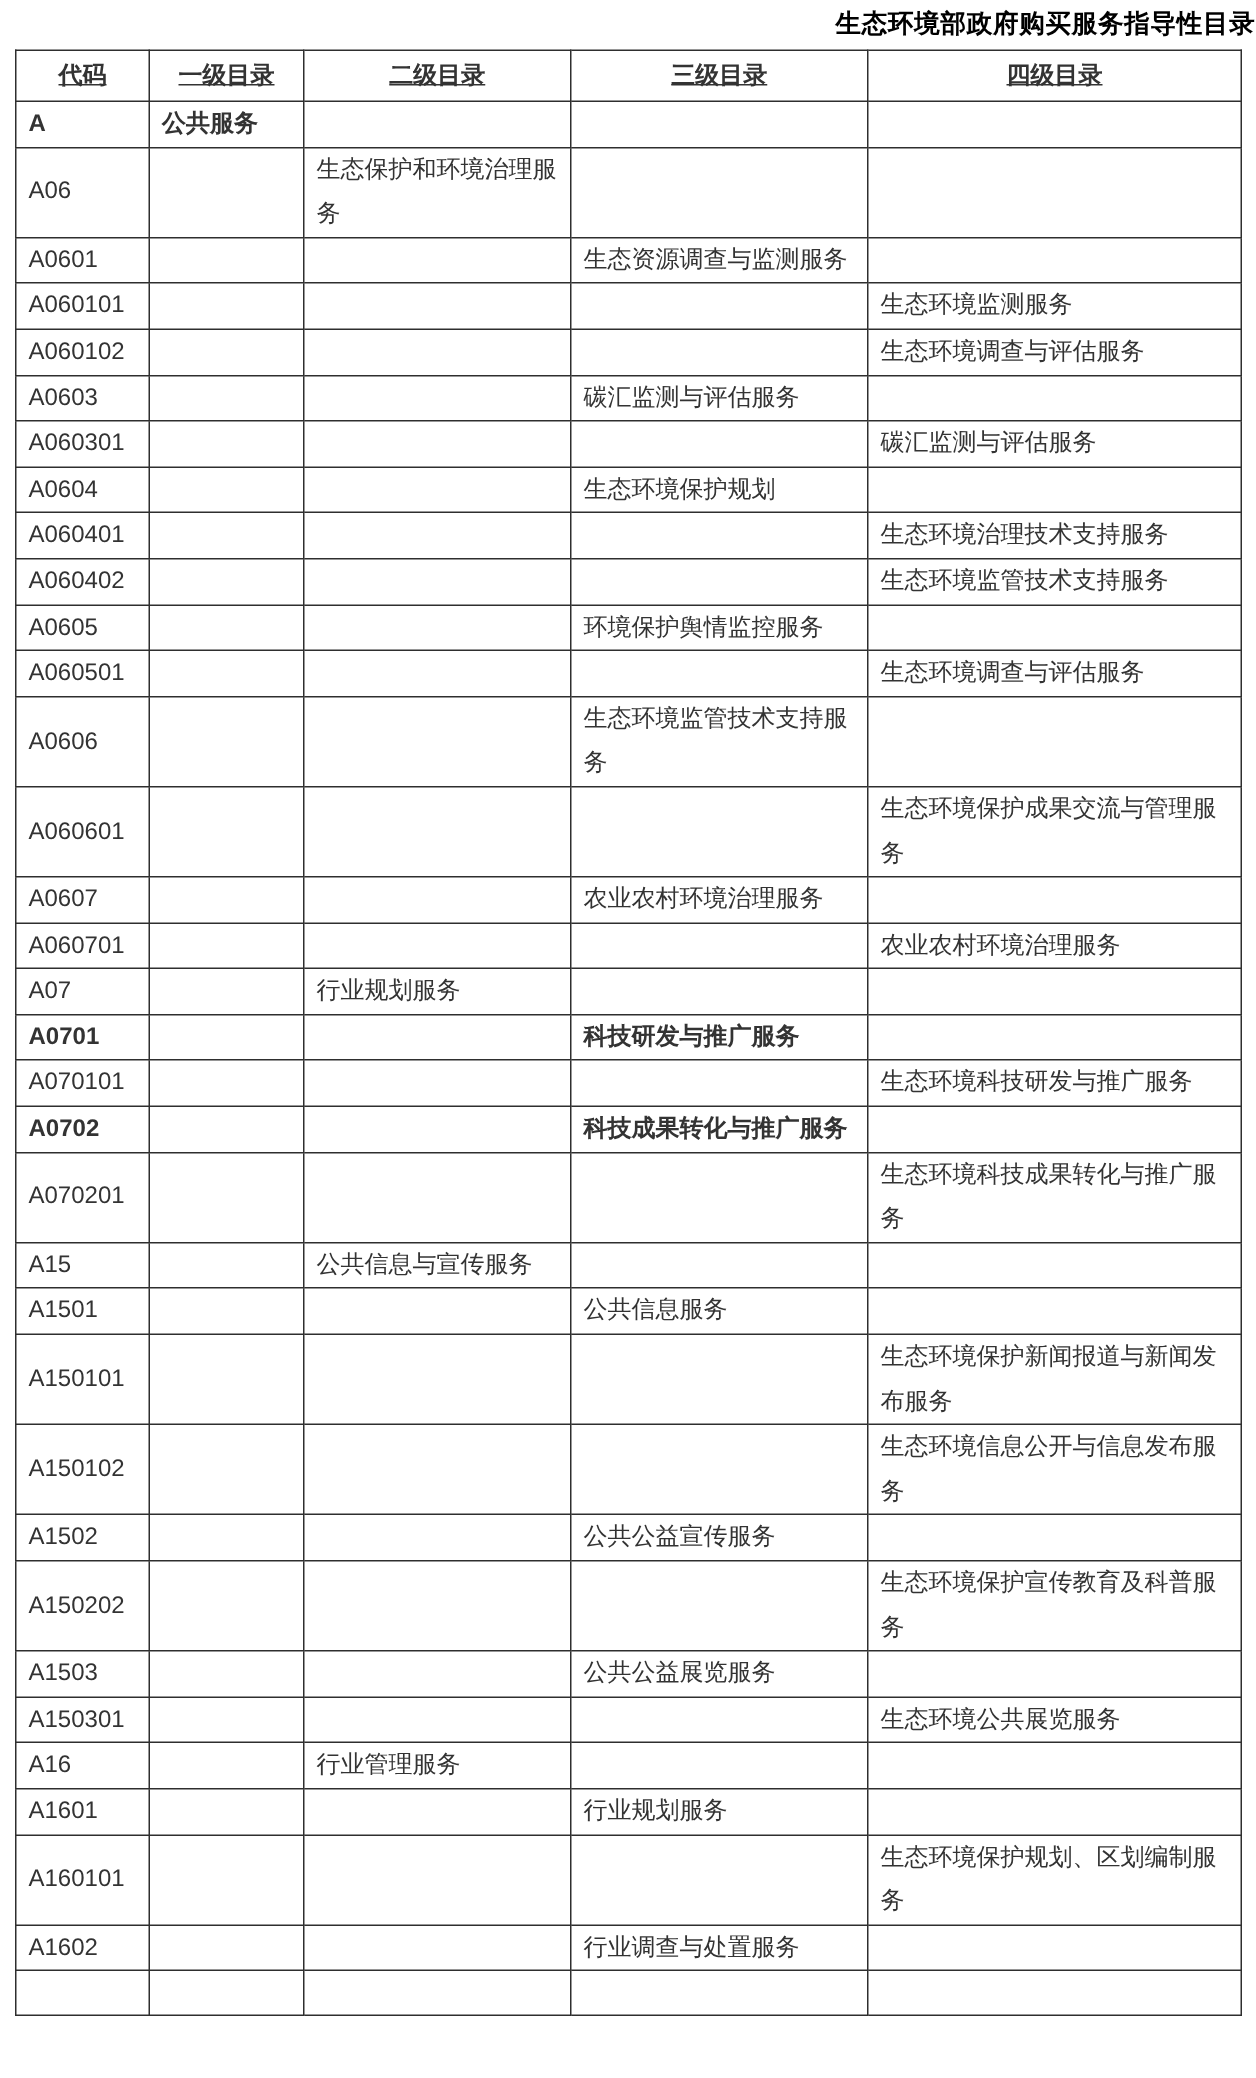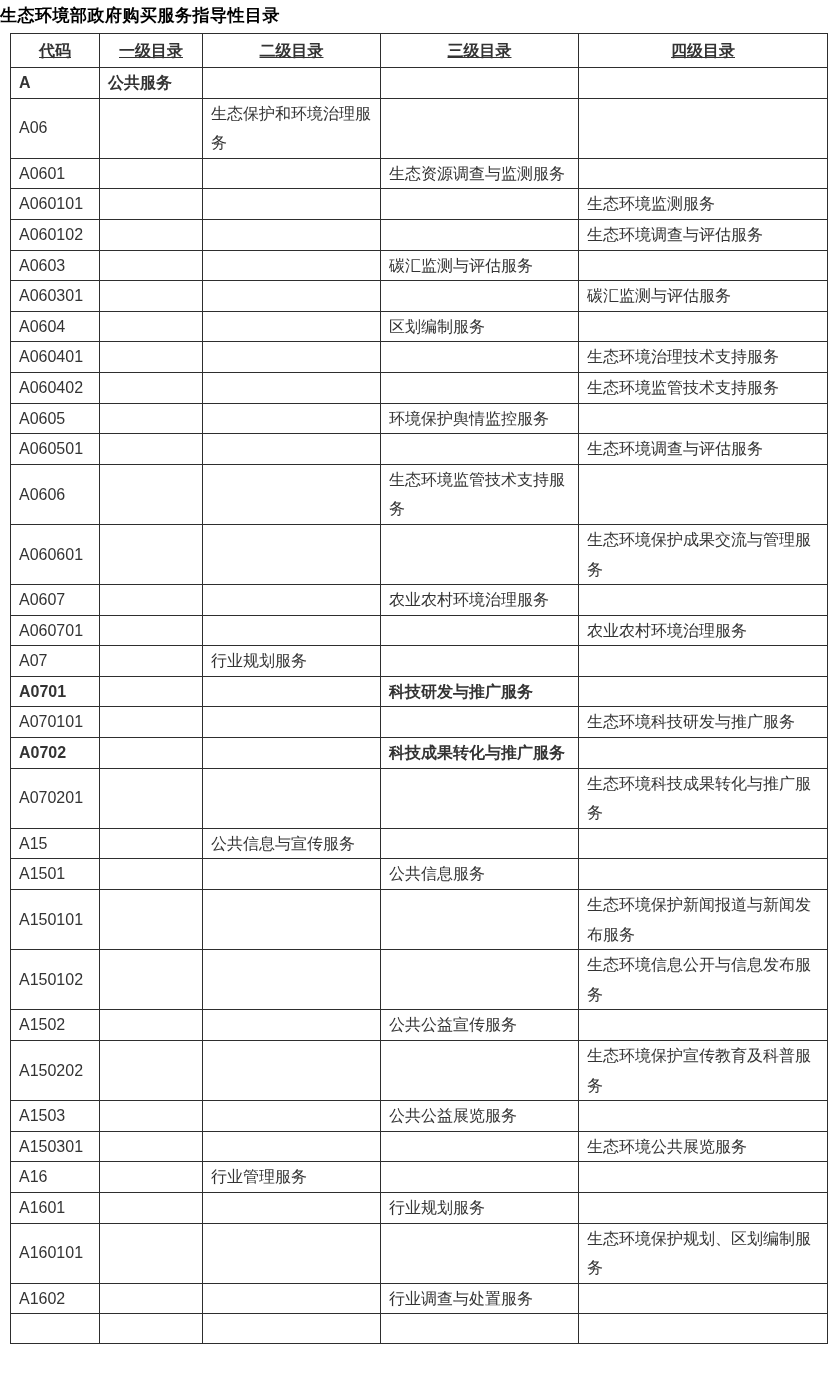--- a/index.html
+++ b/index.html
@@ -9,25 +9,26 @@
     font-family: "Liberation Sans", "DejaVu Sans", sans-serif;
   }
   body {
     width: 837px;
     height: 1385px;
     overflow: hidden;
     position: relative;
   }
   .page-title {
     margin: 4px 0 6px 0;
-    text-align: left;
+    text-align: right;
     font-size: 17px;
     font-weight: bold;
     color: #000000;
     letter-spacing: 0.5px;
+    padding-left: 11px;
   }
   table.catalog {
     border-collapse: collapse;
     table-layout: fixed;
     margin-left: 10px;
     width: 817px;
     font-size: 16px;
     color: #333333;
   }
   table.catalog th,
@@ -129,21 +130,21 @@
     <td>A060301</td>
     <td></td>
     <td></td>
     <td></td>
     <td>碳汇监测与评估服务</td>
   </tr>
       <tr>
     <td>A0604</td>
     <td></td>
     <td></td>
-    <td>区划编制服务</td>
+    <td>生态环境保护规划</td>
     <td></td>
   </tr>
       <tr>
     <td>A060401</td>
     <td></td>
     <td></td>
     <td></td>
     <td>生态环境治理技术支持服务</td>
   </tr>
       <tr>

